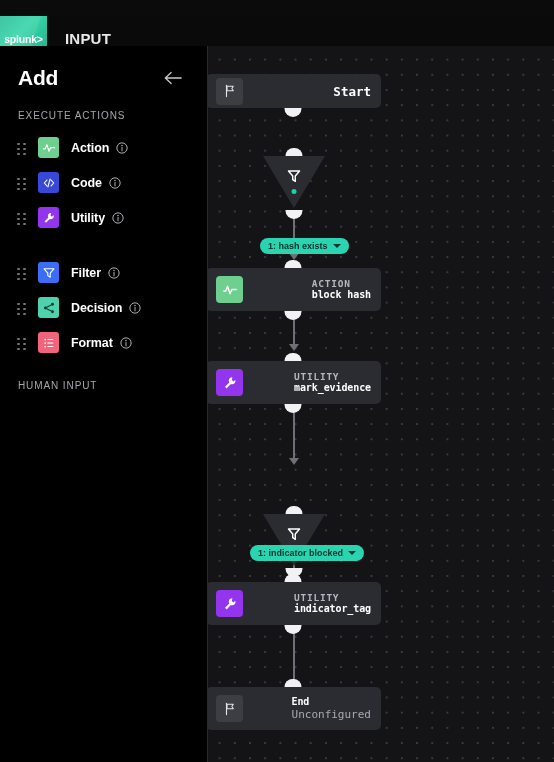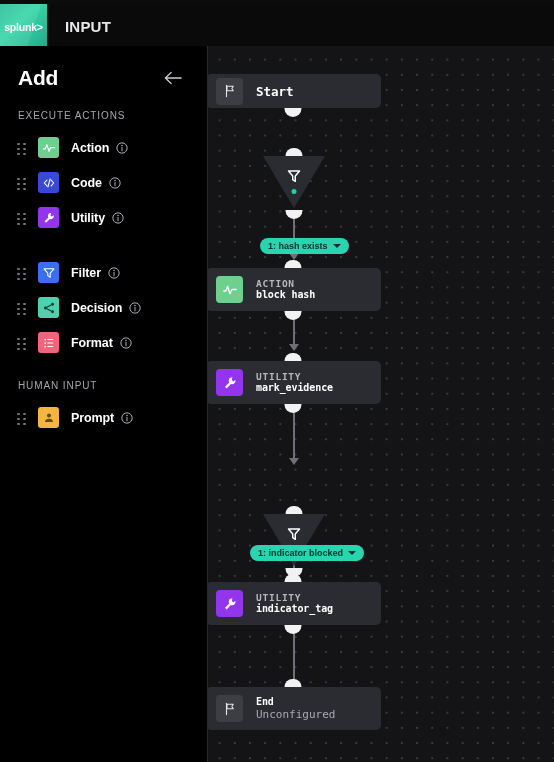--- a/index.html
+++ b/index.html
@@ -6,21 +6,21 @@
   html, body {
     width: 554px; height: 762px;
     background: #0b0b0c;
     font-family: "Liberation Sans", sans-serif;
     overflow: hidden;
   }
   #app { position: relative; width: 554px; height: 762px; background: #0b0b0c; }
 
   
   .topbar {
-    position: absolute; top: 4px; left: 0; width: 554px; height: 46px;
+    position: absolute; top: 16px; left: 0; width: 554px; height: 46px;
     background: #0a0a0b; display: flex; align-items: center;
     border-bottom: 1px solid #1a1a1c;
   }
   .logo {
     width: 47px; height: 46px; flex: 0 0 47px;
     background: linear-gradient(135deg,#2bbf9a 0%,#37d6a9 40%,#1fa98a 100%);
     display: flex; align-items: center; justify-content: center;
     position: relative; overflow: hidden;
   }
   .logo::before {
@@ -93,21 +93,21 @@
     background-color: #141417;
     background-image: radial-gradient(#3a3a40 1px, transparent 1.1px);
     background-size: 15.2px 15.2px;
     background-position: 4px 6px;
     overflow: hidden;
   }
   .node { position: absolute; }
 
   .box-node {
     width: 175px; border-radius: 5px; background: #2b2c31;
-    display: flex; align-items: center; padding: 8px 10px;
+    display: flex; align-items: center; padding: 8px 10px; justify-content: space-between;
   }
   .box-node.start { height: 34px; }
   .node-icon {
     width: 27px; height: 27px; border-radius: 4px; flex: 0 0 27px;
     display: flex; align-items: center; justify-content: center;
   }
   .node-icon.flag { background: #3d3e44; }
   .node-txt { margin-left: 13px; line-height: 1.22; }
   .node-kind {
     color: #b6b6bd; font-size: 9.5px; letter-spacing: .75px;
@@ -353,44 +353,20 @@
               <circle cx="7" cy="4" r=".85" fill="#b9b9c0"></circle>
               <path d="M7 6.2v4.2" stroke="#b9b9c0" stroke-width="1.1" stroke-linecap="round"></path>
             </svg>
         </span>
       </div>
     </div>
 
     <div class="sb-group">
       <div class="sb-group-label">HUMAN INPUT</div>
 
-      <div class="sb-item">
-        <span class="grip">
-            <i></i>
-            <i></i>
-            <i></i>
-            <i></i>
-            <i></i>
-            <i></i>
-          </span>
-        <span class="sb-icon" style="background:#f5b63f">
-          <svg width="14" height="14" viewBox="0 0 16 16">
-              <circle cx="8" cy="5.2" r="2.3" fill="#6b4a06"></circle>
-              <path d="M3.4 12.6c0-2.4 2.1-3.7 4.6-3.7s4.6 1.3 4.6 3.7z" fill="#6b4a06"></path>
-            </svg>
-        </span>
-        <span class="sb-label">Prompt</span>
-        <span class="info-icon">
-          <svg width="12" height="12" viewBox="0 0 14 14">
-              <circle cx="7" cy="7" r="6" fill="none" stroke="#b9b9c0" stroke-width="1.1"></circle>
-              <circle cx="7" cy="4" r=".85" fill="#b9b9c0"></circle>
-              <path d="M7 6.2v4.2" stroke="#b9b9c0" stroke-width="1.1" stroke-linecap="round"></path>
-            </svg>
-        </span>
-      </div>
     </div>
   </div>
 
   <div class="canvas">
 
     <div class="conn" style="left:85.2px; top:39px; height:22px;"></div>
     <div class="arrow-head" style="left:81px; top:58px;"></div>
 
     <div class="conn" style="left:85.2px; top:164px; height:48px;"></div>
     <div class="arrow-head" style="left:81px; top:207px;"></div>

